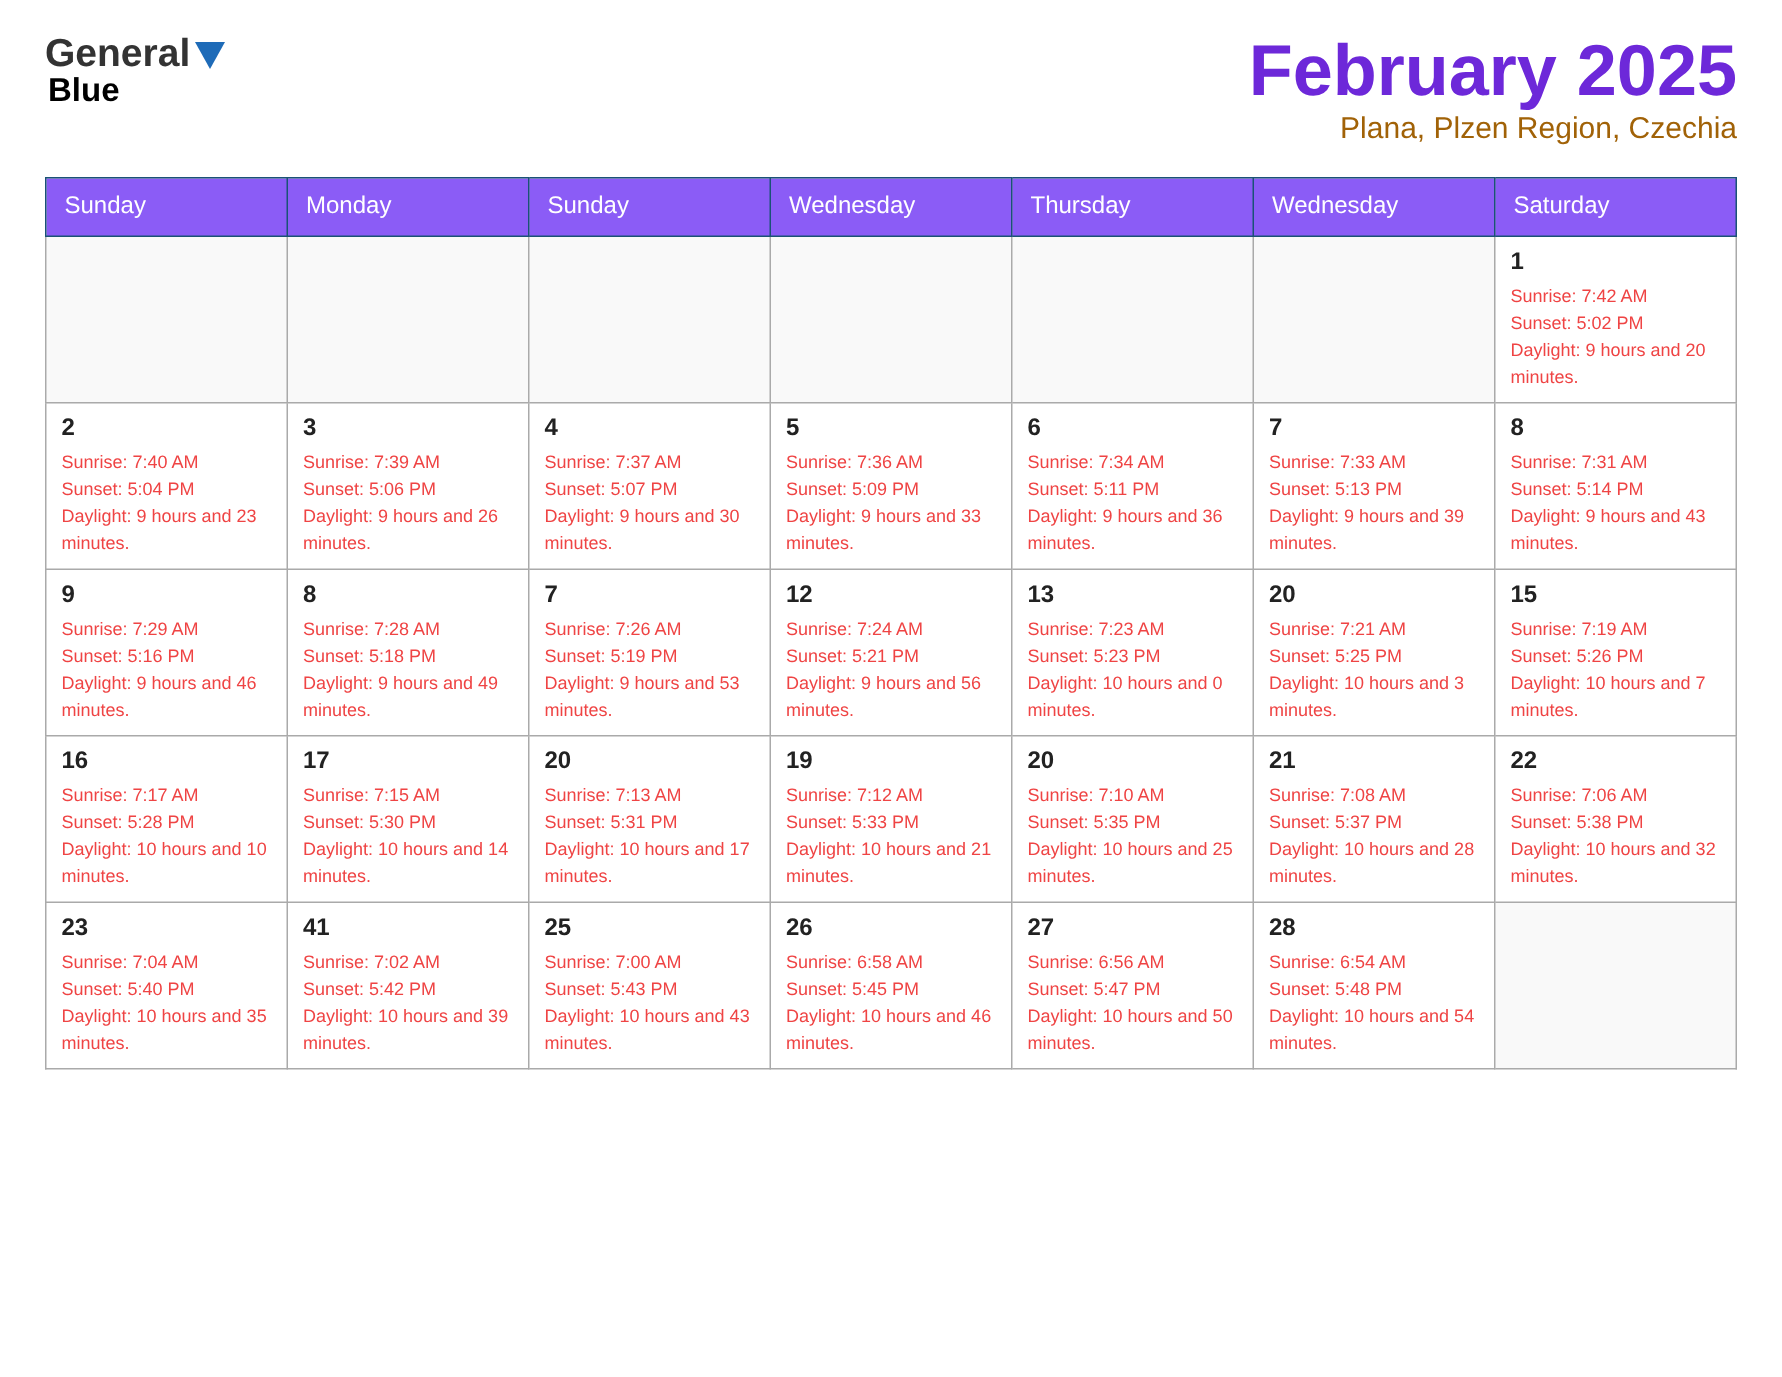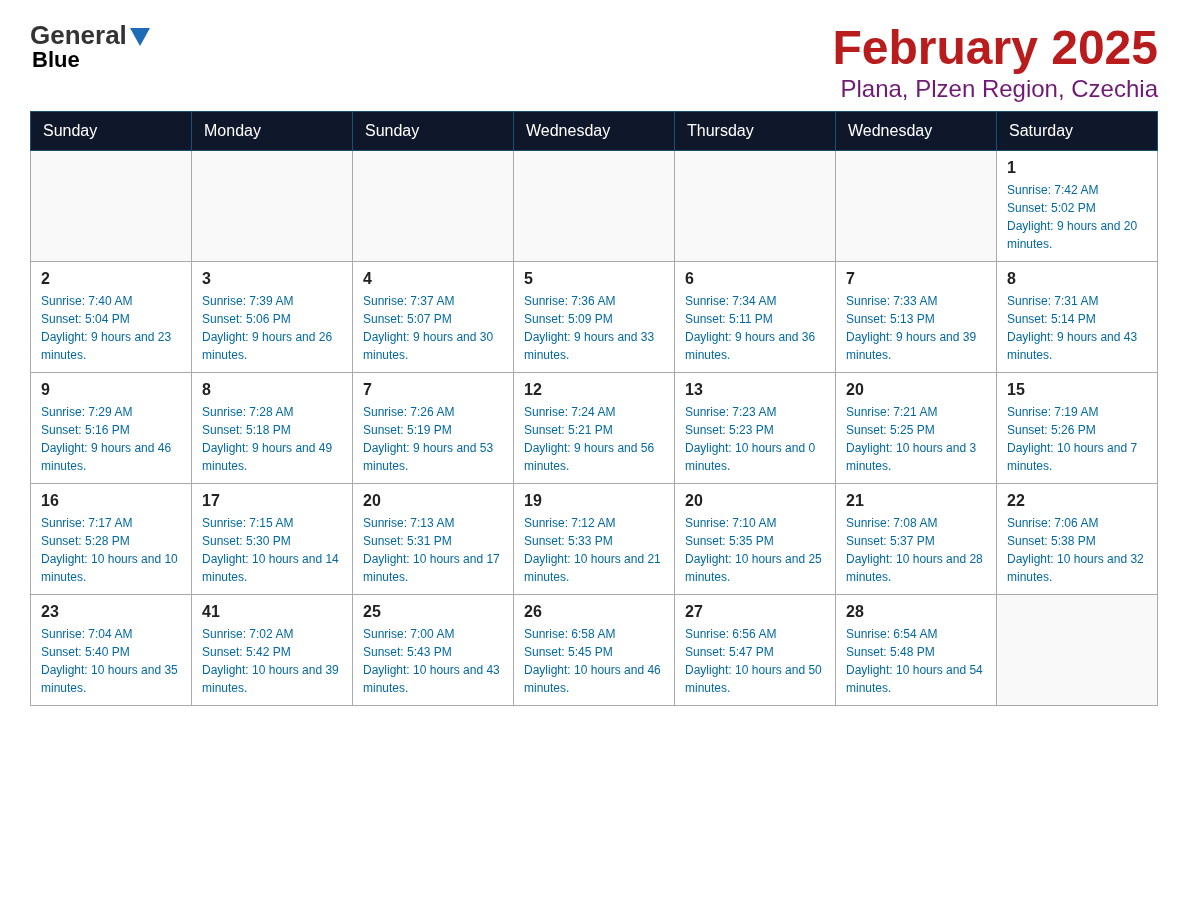--- a/index.html
+++ b/index.html
@@ -7,21 +7,21 @@
       font-family: Arial, sans-serif;
       background: #fff;
       padding: 20px 30px;
       width: 1188px;
       min-height: 918px;
     }
     .header {
       display: flex;
       justify-content: space-between;
       align-items: flex-start;
-      margin-bottom: 8px;
+      margin-bottom: 20px;
     }
     .logo {
       display: flex;
       flex-direction: column;
       align-items: flex-start;
     }
     .logo-top {
       font-size: 26px;
       font-weight: bold;
       color: #333;
@@ -45,34 +45,34 @@
       font-weight: bold;
       margin-top: -4px;
       padding-left: 2px;
     }
     .title-block {
       text-align: right;
     }
     .title-block h1 {
       font-size: 48px;
       font-weight: bold;
-      color: #b91c1c;
+      color: #6d28d9;
     }
     .title-block h2 {
-      font-size: 24px;
+      font-size: 20px;
       font-weight: normal;
-      color: #701a75;
+      color: #a16207;
     }
     .calendar {
       width: 100%;
       border-collapse: collapse;
       border: 1px solid #aaa;
     }
     .calendar th {
-      background-color: #0f172a;
+      background-color: #8b5cf6;
       color: #fff;
       text-align: left;
       padding: 10px 12px;
       font-size: 16px;
       font-weight: normal;
       border: 1px solid #1a5276;
     }
     .calendar td {
       border: 1px solid #aaa;
       vertical-align: top;
@@ -82,21 +82,21 @@
     }
     .day-number {
       font-size: 16px;
       font-weight: bold;
       color: #222;
       display: block;
       margin-bottom: 4px;
     }
     .day-info {
       font-size: 12px;
-      color: #0369a1;
+      color: #ef4444;
       line-height: 1.5;
     }
     .empty-cell {
       background: #f9f9f9;
     }
     tr.week-row td {
       height: 110px;
     }
   </style>
 </head>

